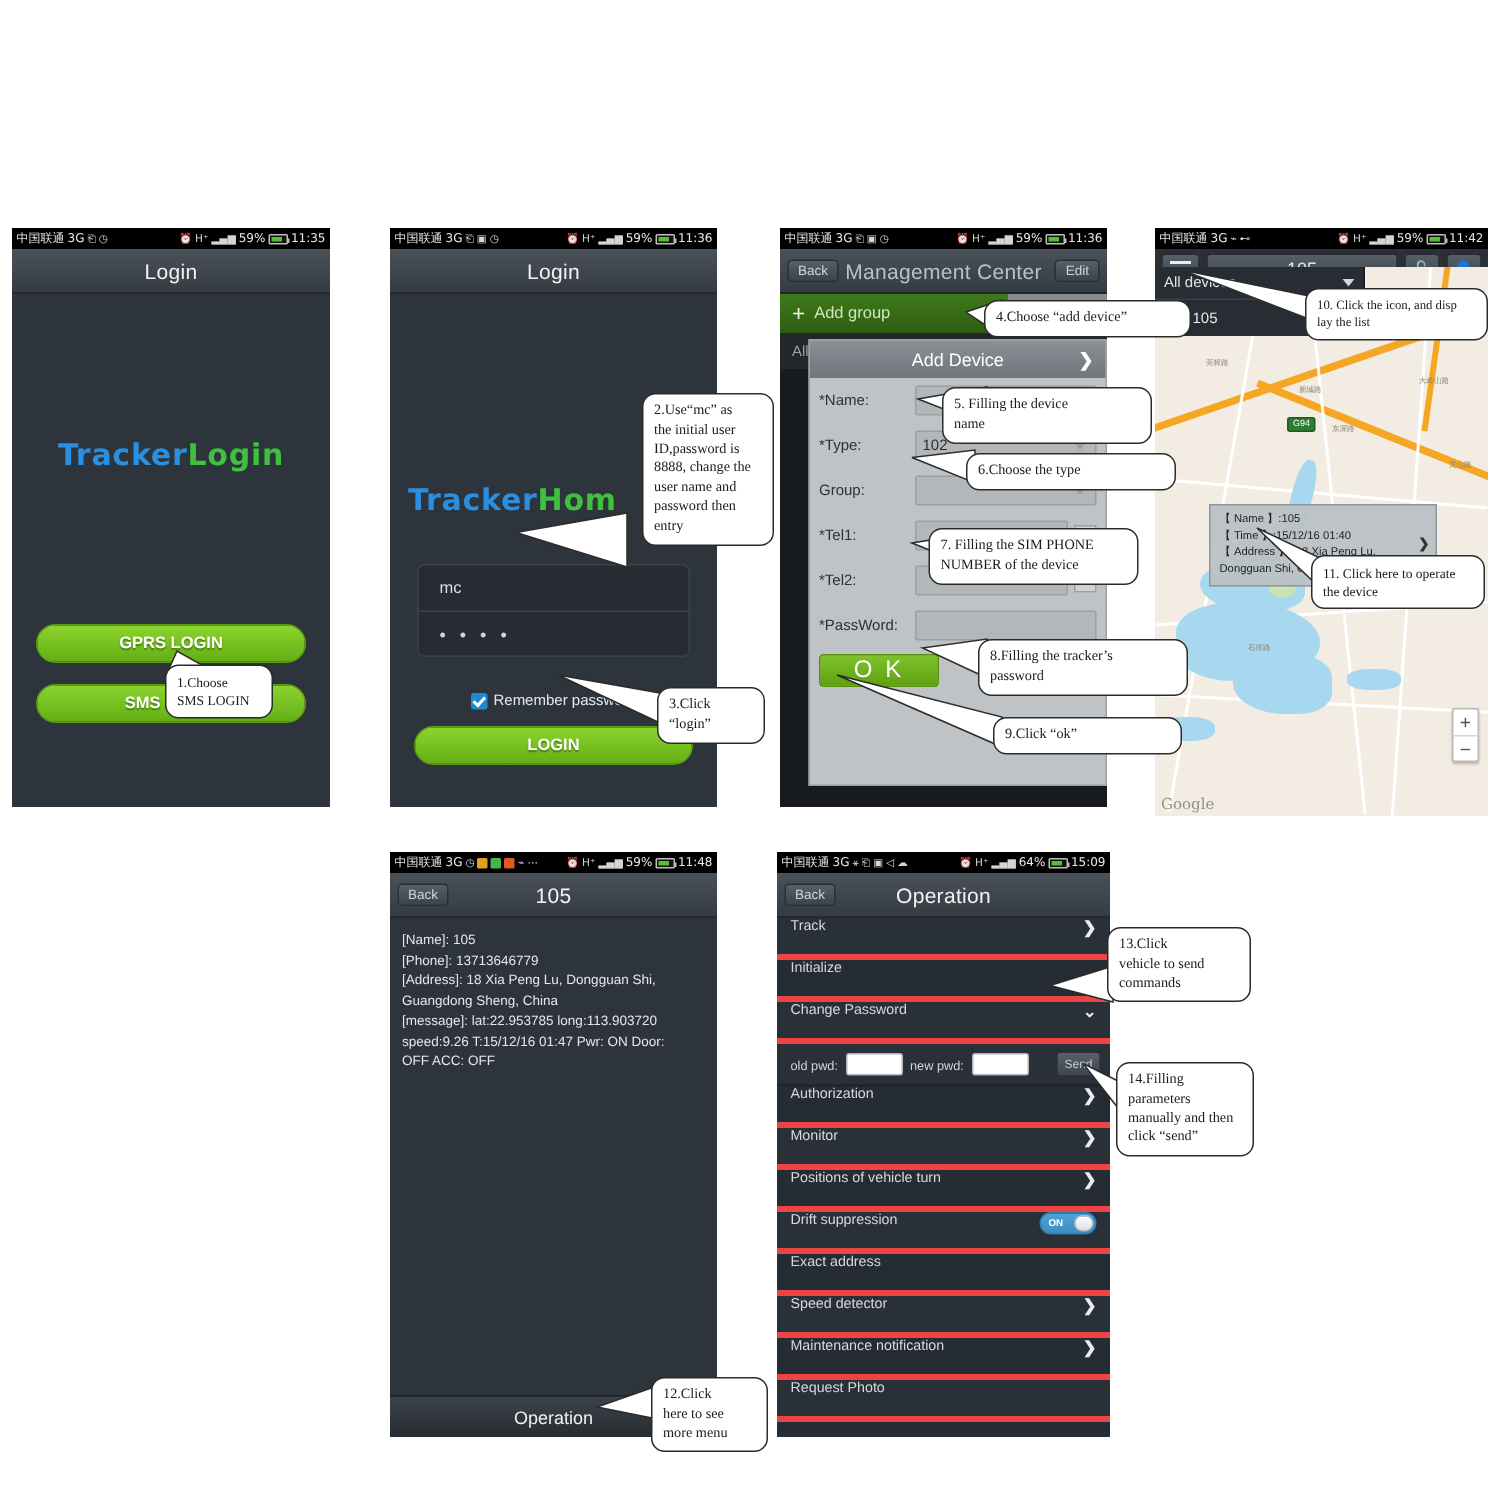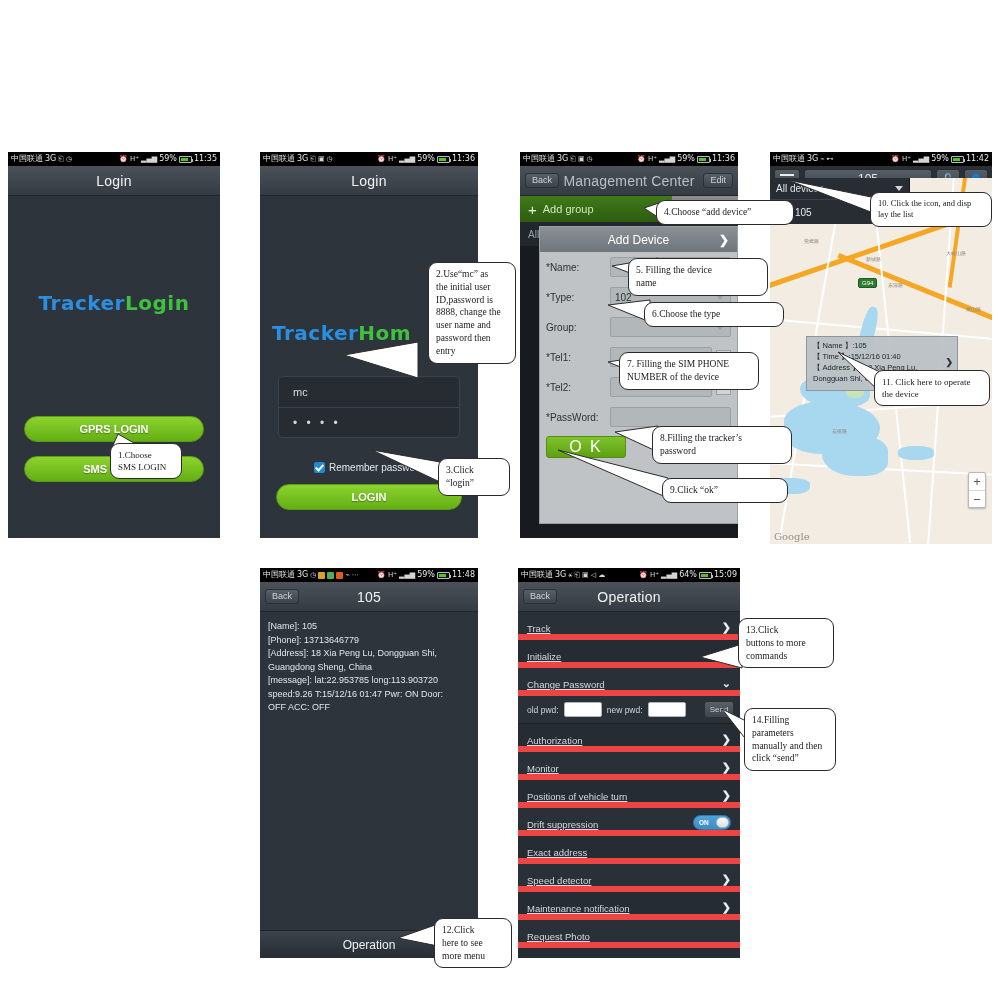--- a/index.html
+++ b/index.html
@@ -212,23 +212,23 @@
   .bottombar {
     position:absolute; left:0; right:0; bottom:0; height: 28px;
     background: linear-gradient(#3c434a,#262c32); border-top:1px solid #1d2228;
     display:flex; align-items:center; justify-content:center;
     color:#eef2f5; font-size:12px;
   }
 
   
   #p6 { left: 518px; top: 568px; width: 222px; height: 390px; background:#262c33;}
   .op-row {
-    height: 28px; display:flex; align-items:flex-end; padding: 0 9px;
-    color:#d4dade; font-size:9.5px; border-bottom:6px solid #ef4444;
-    background:#2a3037; position:relative;text-decoration:underline;
+    height: 28px; display:flex; align-items:flex-start; padding: 0 9px;
+    color:#d4dade; font-size:9.5px; border-bottom:4px solid #ef4444;
+    background:#2a3037; position:relative;
   }
   .op-row.alt { background:#262c33; }
   .op-row .chev { position:absolute; right: 9px; font-weight:bold; font-size:11px; color:#e8edf1;}
   .op-row .chevdown { position:absolute; right: 9px; font-weight:bold; font-size:11px; color:#e8edf1;}
   .pwd-row { height: 28px; display:flex; align-items:center; gap:5px; padding:0 9px;
     background:#2a3037; border-bottom:1px solid #1b2026; position:relative;}
   .pwd-row label { font-size:8.5px; color:#cfd5da; }
   .pwd-inp { width: 38px; height: 15px; background:#fff; border:1px solid #aeb4b9; border-radius:2px;}
   .sendbtn {
     position:absolute; right: 6px; width: 30px; height: 17px;
@@ -707,21 +707,21 @@
   </div>
 
   <div class="callout" style="left:434px;top:902px;width:78px;font-size:9.5px;margin-top:16px;">
     <div>12.Click</div>
     <div>here to see</div>
     <div>more menu</div>
   </div>
 
   <div class="callout" style="left:738px;top:618px;width:96px;font-size:9.5px;">
     <div>13.Click</div>
-    <div>buttons  to  more</div>
+    <div>vehicle  to  send</div>
     <div>commands</div>
   </div>
 
   <div class="callout" style="left:744px;top:708px;width:92px;font-size:9.5px;">
     <div>14.Filling</div>
     <div>parameters</div>
     <div>manually and then</div>
     <div>click “send”</div>
   </div>
 

